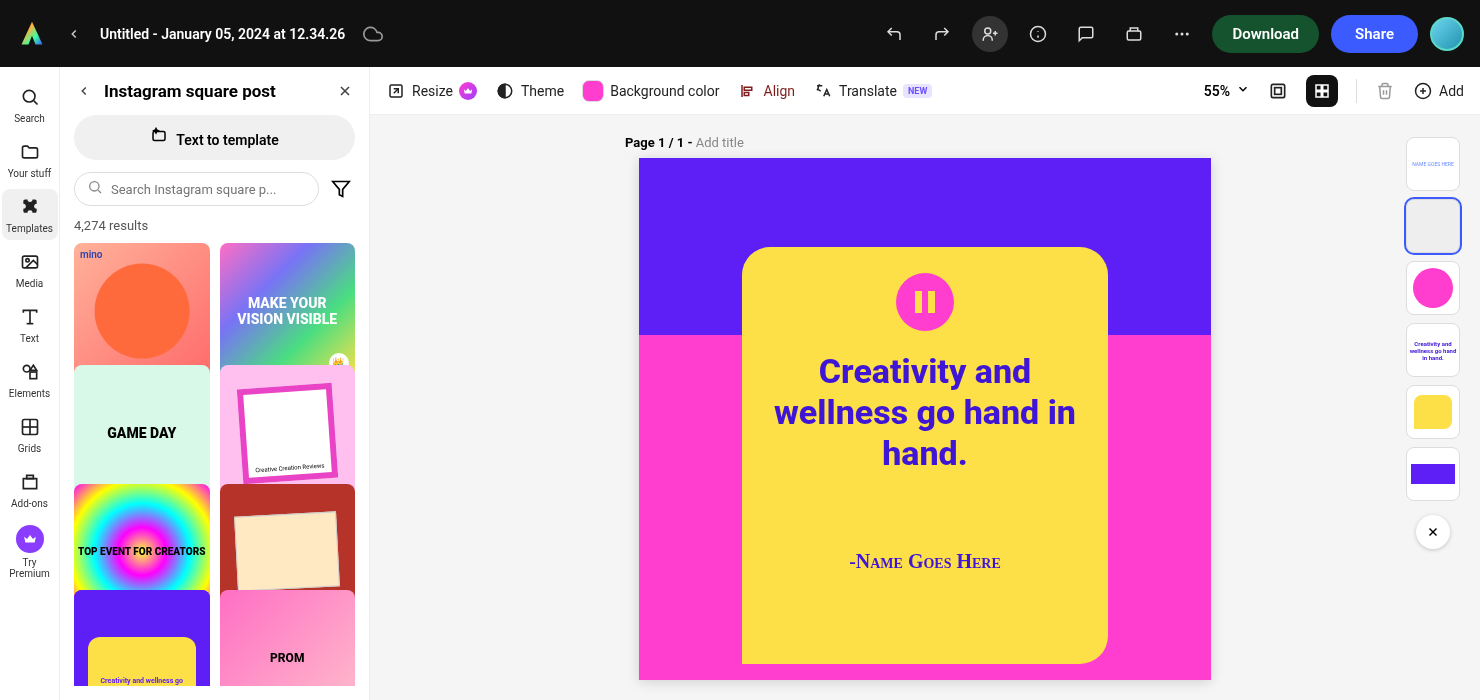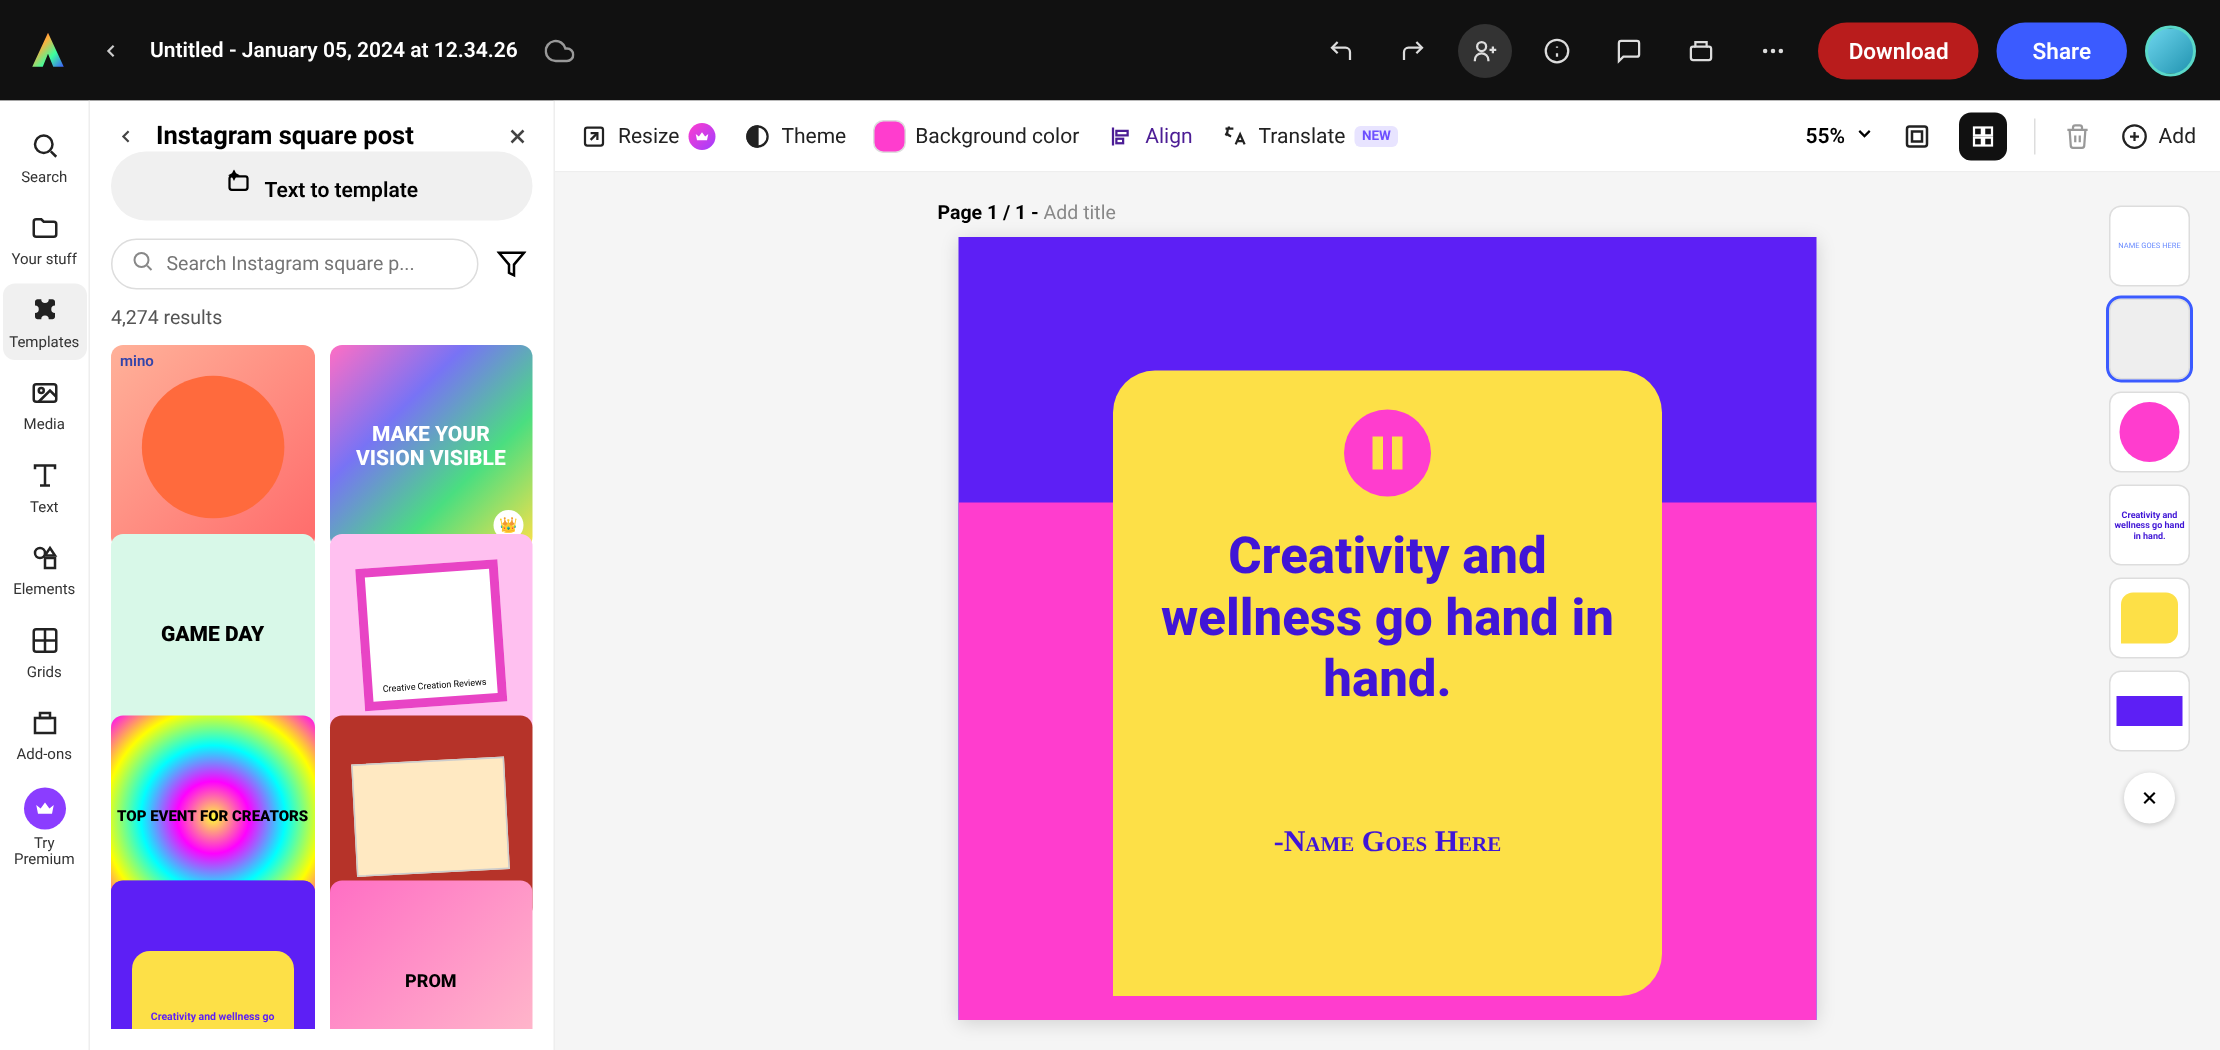--- a/index.html
+++ b/index.html
@@ -6,35 +6,35 @@
 body { width: 1480px; height: 700px; overflow: hidden; display: flex; flex-direction: column; background: #fff; }
 .topbar { height: 67px; background: #111; display: flex; align-items: center; padding: 0 16px; gap: 12px; color: #fff; }
 .logo { width: 32px; height: 32px; display: flex; align-items: center; justify-content: center; }
 .logo svg { width: 28px; height: 28px; }
 .back-btn { width: 28px; height: 28px; display: flex; align-items: center; justify-content: center; cursor: pointer; color: #ccc; }
 .doc-title { font-size: 14px; font-weight: 600; color: #fff; }
 .cloud-icon { margin-left: 6px; color: #999; display: flex; align-items: center; }
 .topbar-spacer { flex: 1; }
 .topbar-icon { width: 36px; height: 36px; border-radius: 50%; display: flex; align-items: center; justify-content: center; cursor: pointer; color: #ddd; }
 .topbar-icon.circled { background: #333; }
-.btn-download { background: #b91c1c; color: #fff; border: none; padding: 10px 20px; border-radius: 24px; font-size: 15px; font-weight: 600; cursor: pointer; }
+.btn-download { background: #14532d; color: #fff; border: none; padding: 10px 20px; border-radius: 24px; font-size: 15px; font-weight: 600; cursor: pointer; }
 .btn-share { background: #3b5bff; color: #fff; border: none; padding: 10px 24px; border-radius: 24px; font-size: 15px; font-weight: 600; cursor: pointer; }
 .avatar { width: 34px; height: 34px; border-radius: 50%; background: linear-gradient(135deg,#6dd5ed,#2193b0); cursor: pointer; border: 2px solid #5ad8c8; }
 
 .main { flex: 1; display: flex; overflow: hidden; }
 
 .left-rail { width: 60px; background: #fff; border-right: 1px solid #eee; display: flex; flex-direction: column; align-items: center; padding-top: 12px; gap: 4px; }
 .rail-item { width: 56px; display: flex; flex-direction: column; align-items: center; gap: 4px; padding: 6px 0; cursor: pointer; border-radius: 8px; }
 .rail-item.active { background: #f0f0f0; }
 .rail-item .ricon { width: 24px; height: 24px; display: flex; align-items: center; justify-content: center; color: #222; }
 .rail-item .rlabel { font-size: 10px; color: #333; text-align: center; line-height: 1.1; }
 .rail-item.premium .ricon { background: #8b3dff; border-radius: 50%; width: 28px; height: 28px; color: #fff; }
 
 .side-panel { width: 310px; background: #fff; border-right: 1px solid #eee; display: flex; flex-direction: column; padding: 14px; overflow: hidden; }
-.panel-header { display: flex; align-items: center; gap: 10px; margin-bottom: 0; }
+.panel-header { display: flex; align-items: center; gap: 10px; margin-bottom: 14px; }
 .panel-back { width: 20px; height: 20px; display: flex; align-items: center; justify-content: center; cursor: pointer; color: #444; }
 .panel-title { font-size: 17px; font-weight: 700; flex: 1; }
 .panel-close { width: 20px; height: 20px; display: flex; align-items: center; justify-content: center; cursor: pointer; color: #444; }
 .text-to-template { background: #f0f0f0; border-radius: 24px; padding: 12px; display: flex; align-items: flex-end; justify-content: center; gap: 8px; font-weight: 600; font-size: 14px; cursor: pointer; margin-bottom: 12px; }
 .search-row { display: flex; gap: 8px; align-items: center; margin-bottom: 12px; }
 .search-box { flex: 1; display: flex; align-items: center; border: 1px solid #ddd; border-radius: 24px; padding: 6px 12px; gap: 8px; }
 .search-box input { border: none; outline: none; flex: 1; font-size: 13px; background: transparent; }
 .filter-icon { width: 28px; height: 28px; display: flex; align-items: center; justify-content: center; cursor: pointer; }
 .results-count { font-size: 13px; color: #555; margin-bottom: 10px; }
 .template-grid { display: grid; grid-template-columns: 1fr 1fr; gap: 10px; overflow-y: auto; flex: 1; }
@@ -54,21 +54,21 @@
 .tmpl6 .card{width:75%;height:55%;background:#ffe9c2;border:1px solid #ccc;transform:rotate(-3deg);padding:6px;font-size:6px;}
 .tmpl7 { background:#5d1ff5;display:flex;flex-direction:column;}
 .tmpl7 .top{height:35%;background:#5d1ff5;}
 .tmpl7 .bubble{flex:1;background:#fde047;margin:0 10%;border-radius:12px 12px 12px 0;display:flex;flex-direction:column;align-items:center;justify-content:center;text-align:center;padding:4px;}
 .tmpl7 .bubble .q{color:#5d1ff5;font-size:7px;font-weight:700;}
 .tmpl8 { background:linear-gradient(135deg,#ff6ec4,#ffc0cb);display:flex;align-items:center;justify-content:center;font-weight:800;font-size:12px;}
 
 .canvas-area { flex: 1; background: #f5f5f5; display: flex; flex-direction: column; position: relative; }
 .toolbar { height: 48px; background: #fff; border-bottom: 1px solid #eee; display: flex; align-items: center; padding: 0 16px; gap: 18px; }
 .tool-item { display: flex; align-items: center; gap: 6px; cursor: pointer; font-size: 14px; color: #222; }
-.tool-item.disabled { color: #4c1d95; cursor: default; }
+.tool-item.disabled { color: #7f1d1d; cursor: default; }
 .tool-icon { width: 20px; height: 20px; display: flex; align-items: center; justify-content: center; }
 .resize-premium { width: 18px; height: 18px; border-radius: 50%; background: linear-gradient(135deg,#ff3dce,#a03dff); display:flex;align-items:center;justify-content:center; }
 .bg-color-swatch { width: 22px; height: 22px; border-radius: 7px; background: #ff3dce; border:1px solid #ddd; }
 .translate-badge { background: #e8e4ff; color: #6d4fff; font-size: 9px; font-weight: 700; padding: 2px 5px; border-radius: 4px; }
 .toolbar-spacer { flex: 1; }
 .zoom-ctrl { display: flex; align-items: center; gap: 6px; font-size: 14px; font-weight: 600; cursor: pointer; }
 .tool-dark { background: #111; border-radius: 8px; width: 32px; height: 32px; display: flex; align-items: center; justify-content: center; color: #fff; }
 .tool-divider { width: 1px; height: 24px; background: #ddd; }
 
 .canvas-scroll { flex: 1; overflow: auto; display: flex; flex-direction: column; align-items: center; padding: 20px 0; }

